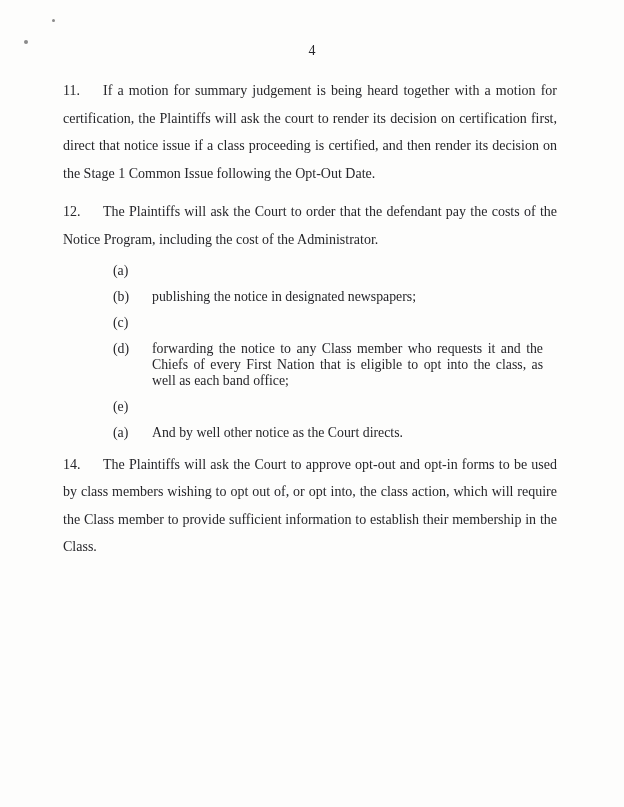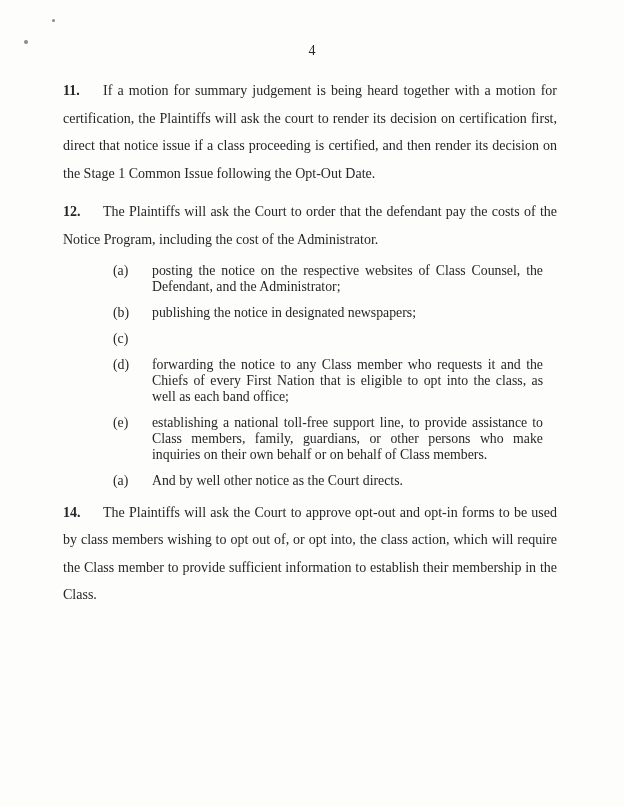--- a/index.html
+++ b/index.html
@@ -38,21 +38,20 @@
   }
   .para {
     margin: 0;
     font-size: 14px;
     line-height: 27.6px;
     text-align: justify;
   }
   .para .pnum {
     display: inline-block;
     width: 40px;
-    font-weight: bold;
   }
   #p11 { margin-top: 7px; }
   #p12 { margin-top: 11px; }
   #p13 { margin-top: 13px; }
   .sublist {
     margin: 9px 0 0 50px;
   }
   .subitem {
     display: flex;
     align-items: flex-start;
@@ -83,40 +82,38 @@
 
     <p class="para" id="p11"><span class="pnum">11.</span><span>If a motion for summary judgement is being heard together with a motion for certification, the Plaintiffs will ask the court to render its decision on certification first, direct that notice issue if a class proceeding is certified, and then render its decision on the Stage 1 Common Issue following the Opt-Out Date.</span></p>
 
     <p class="para" id="p12"><span class="pnum">12.</span><span>The Plaintiffs will ask the Court to order that the defendant pay the costs of the Notice Program, including the cost of the Administrator.</span></p>
 
 
     <div class="sublist">
 
       <div class="subitem">
         <span class="slabel">(a)</span>
-        <div class="stext">posting the notice on the respective websites of Class Counsel, the Defendant, and the Administrator;</div>
       </div>
 
       <div class="subitem">
         <span class="slabel">(b)</span>
         <div class="stext">publishing the notice in designated newspapers;</div>
       </div>
 
       <div class="subitem">
         <span class="slabel">(c)</span>
       </div>
 
       <div class="subitem">
         <span class="slabel">(d)</span>
         <div class="stext">forwarding the notice to any Class member who requests it and the Chiefs of every First Nation that is eligible to opt into the class, as well as each band office;</div>
       </div>
 
       <div class="subitem">
         <span class="slabel">(e)</span>
-        <div class="stext">establishing a national toll-free support line, to provide assistance to Class members, family, guardians, or other persons who make inquiries on their own behalf or on behalf of Class members.</div>
       </div>
 
       <div class="subitem">
         <span class="slabel">(a)</span>
         <div class="stext">And by well other notice as the Court directs.</div>
       </div>
 
     </div>
 
     <p class="para" id="p14"><span class="pnum">14.</span><span>The Plaintiffs will ask the Court to approve opt-out and opt-in forms to be used by class members wishing to opt out of, or opt into, the class action, which will require the Class member to provide sufficient information to establish their membership in the Class.</span></p>

